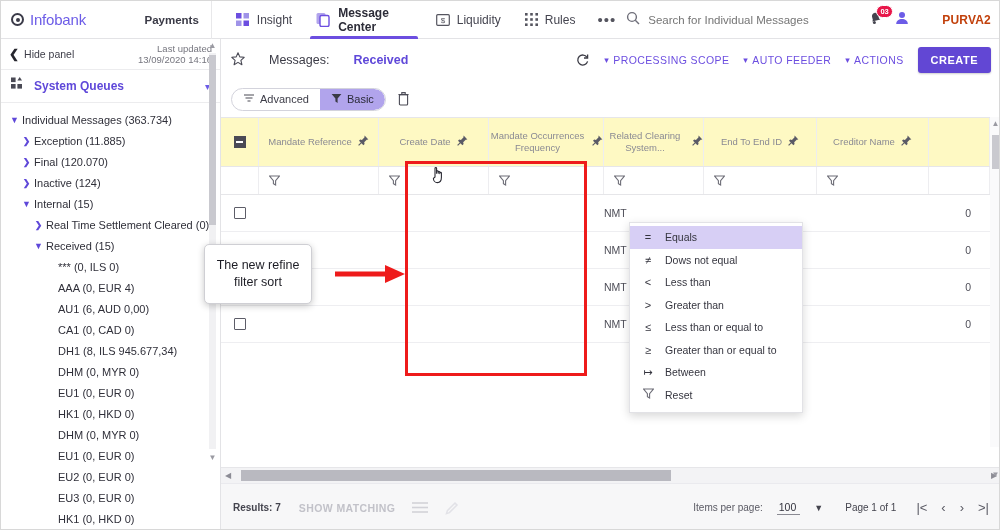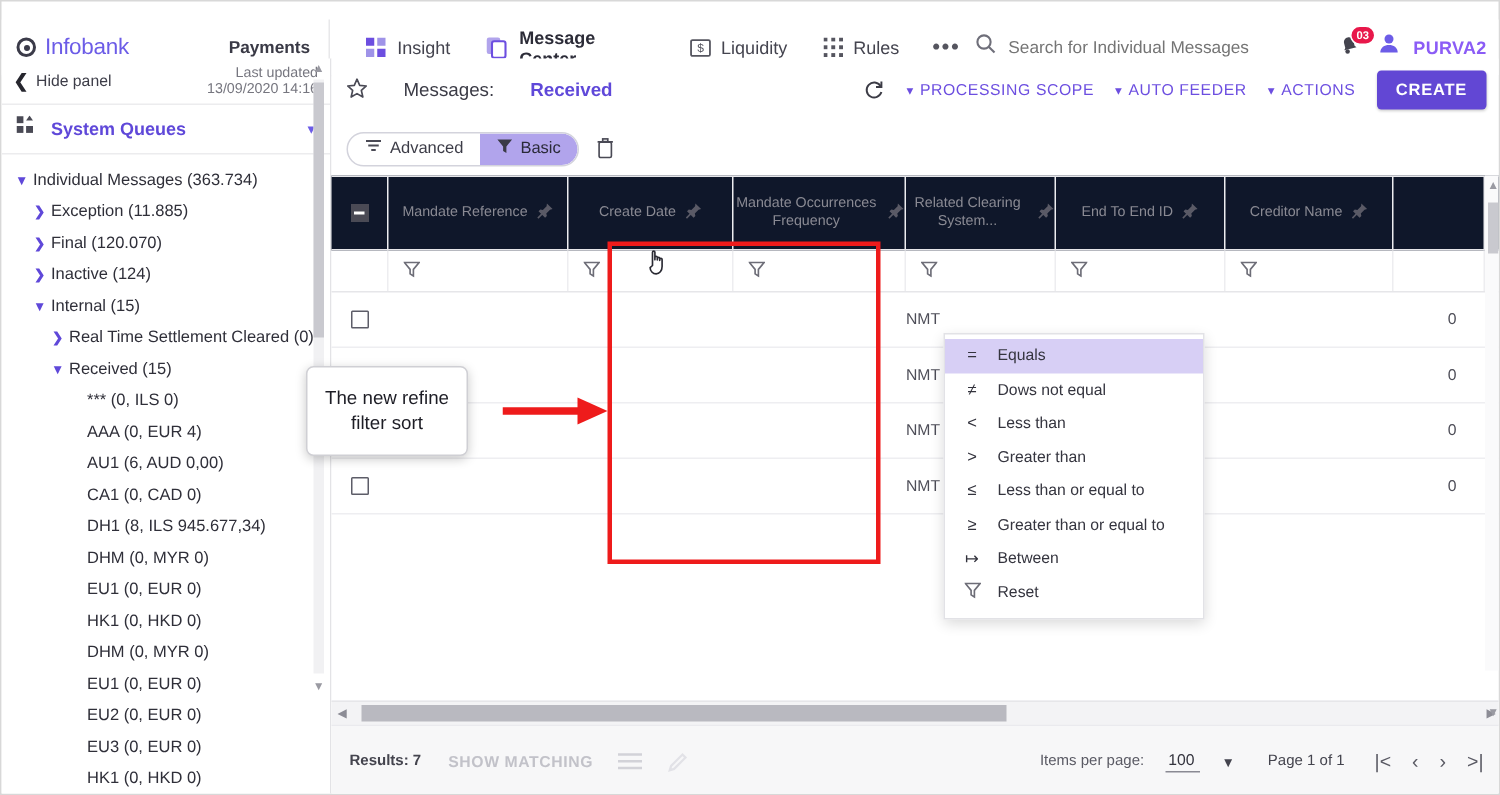--- a/index.html
+++ b/index.html
@@ -12,21 +12,21 @@
   #app {
     position: relative;
     width: 1000px; height: 530px;
     border: 1px solid #d8d8d8;
     background: #fff;
     overflow: hidden;
   }
 
   
   .topbar {
-    position: absolute; top: 12px; left: 0;
+    position: absolute; top: 0; left: 0;
     width: 1000px; height: 38px;
     background: #fff;
     border-bottom: 1px solid #e3e3e6;
     display: flex; align-items: center;
   }
   .brand {
     width: 220px; height: 38px;
     display: flex; align-items: center; gap: 6px;
     padding-left: 10px;
     border-right: 1px solid #e8e8ea;
@@ -71,21 +71,21 @@
     font-family: "Liberation Sans", sans-serif; width: 100%;
     background: transparent;
   }
   .bell-wrap { position: relative; width: 22px; height: 22px; display:flex; align-items:center; justify-content:center; cursor:pointer;}
   .bell-badge {
     position: absolute; top: -4px; right: -7px;
     background: #e8174a; color: #fff; font-size: 7.5px; font-weight: bold;
     border-radius: 7px; padding: 1px 3.5px; line-height: 9px;
     border: 1.5px solid #fff;
   }
-  .user-name { font-size: 12px; color: #8b5cf6; font-weight: bold; letter-spacing: .2px;}
+  .user-name { font-size: 12px; color: #c2410c; font-weight: bold; letter-spacing: .2px; margin-left: 24px;}
 
   
   .sidebar {
     position: absolute; top: 38px; left: 0;
     width: 220px; height: 492px;
     background: #fff;
     border-right: 1px solid #e3e3e6;
     overflow: hidden;
   }
   .side-head {
@@ -144,21 +144,21 @@
     display:flex; align-items:center; gap:5px; padding: 0 11px;
     font-size: 11px; color: #3c3c47; cursor:pointer;
   }
   .seg-item.active { background: #b1a4ec; color:#2a2a38; border-radius: 0 15px 15px 0; }
   .trash-btn { cursor:pointer; display:flex; align-items:center; }
 
   
   .tbl { position:absolute; top: 78px; left:0; width: 780px; height: 398px; }
   .tbl-head {
     display:flex; height: 50px; border-top:1px solid #e6e6e9; border-bottom:1px solid #e6e6e9;
-    background:#0f172a;
+    background:#fef9c3;
   }
   .th {
     display:flex; align-items:center; justify-content:center; gap:6px;
     border-right: 1px solid #ededf0; font-size:9.5px; color:#8a8a93;
     text-align:center; line-height: 12px; position:relative; overflow:hidden;
   }
   .th.sel { justify-content:center; }
   .chk-minus {
     width:12px;height:12px;border:1px solid #4a4a55;background:#4a4a55;
     display:flex;align-items:center;justify-content:center;

